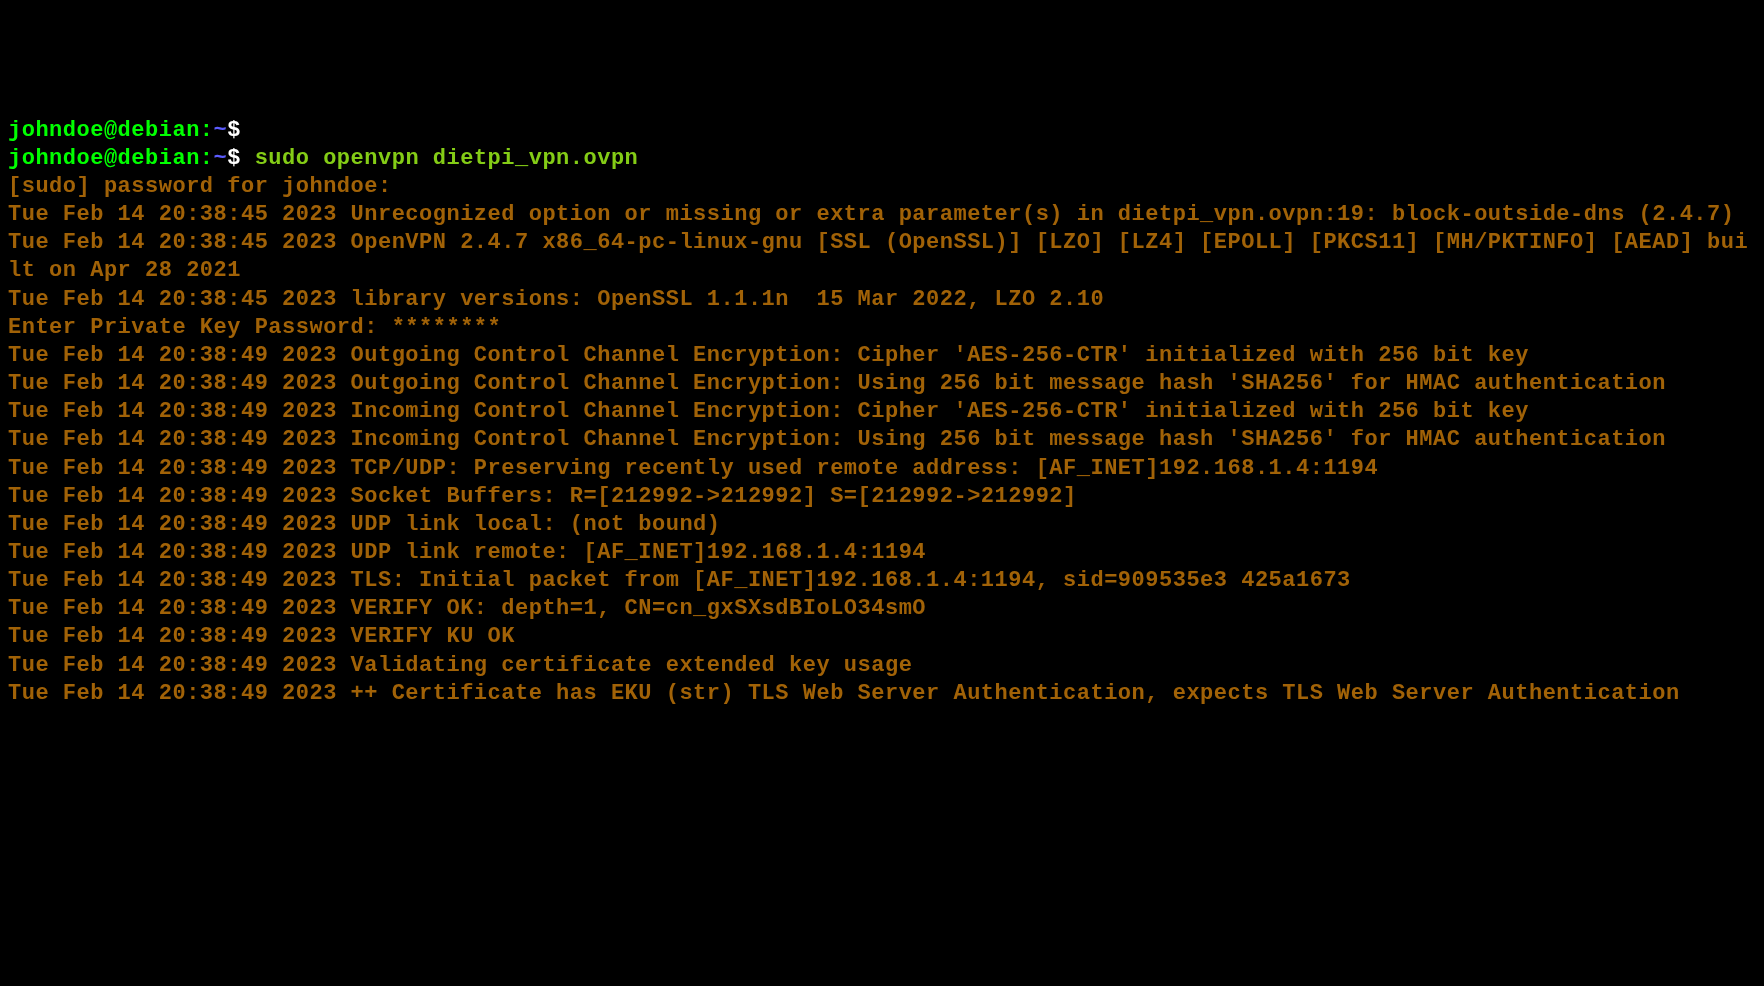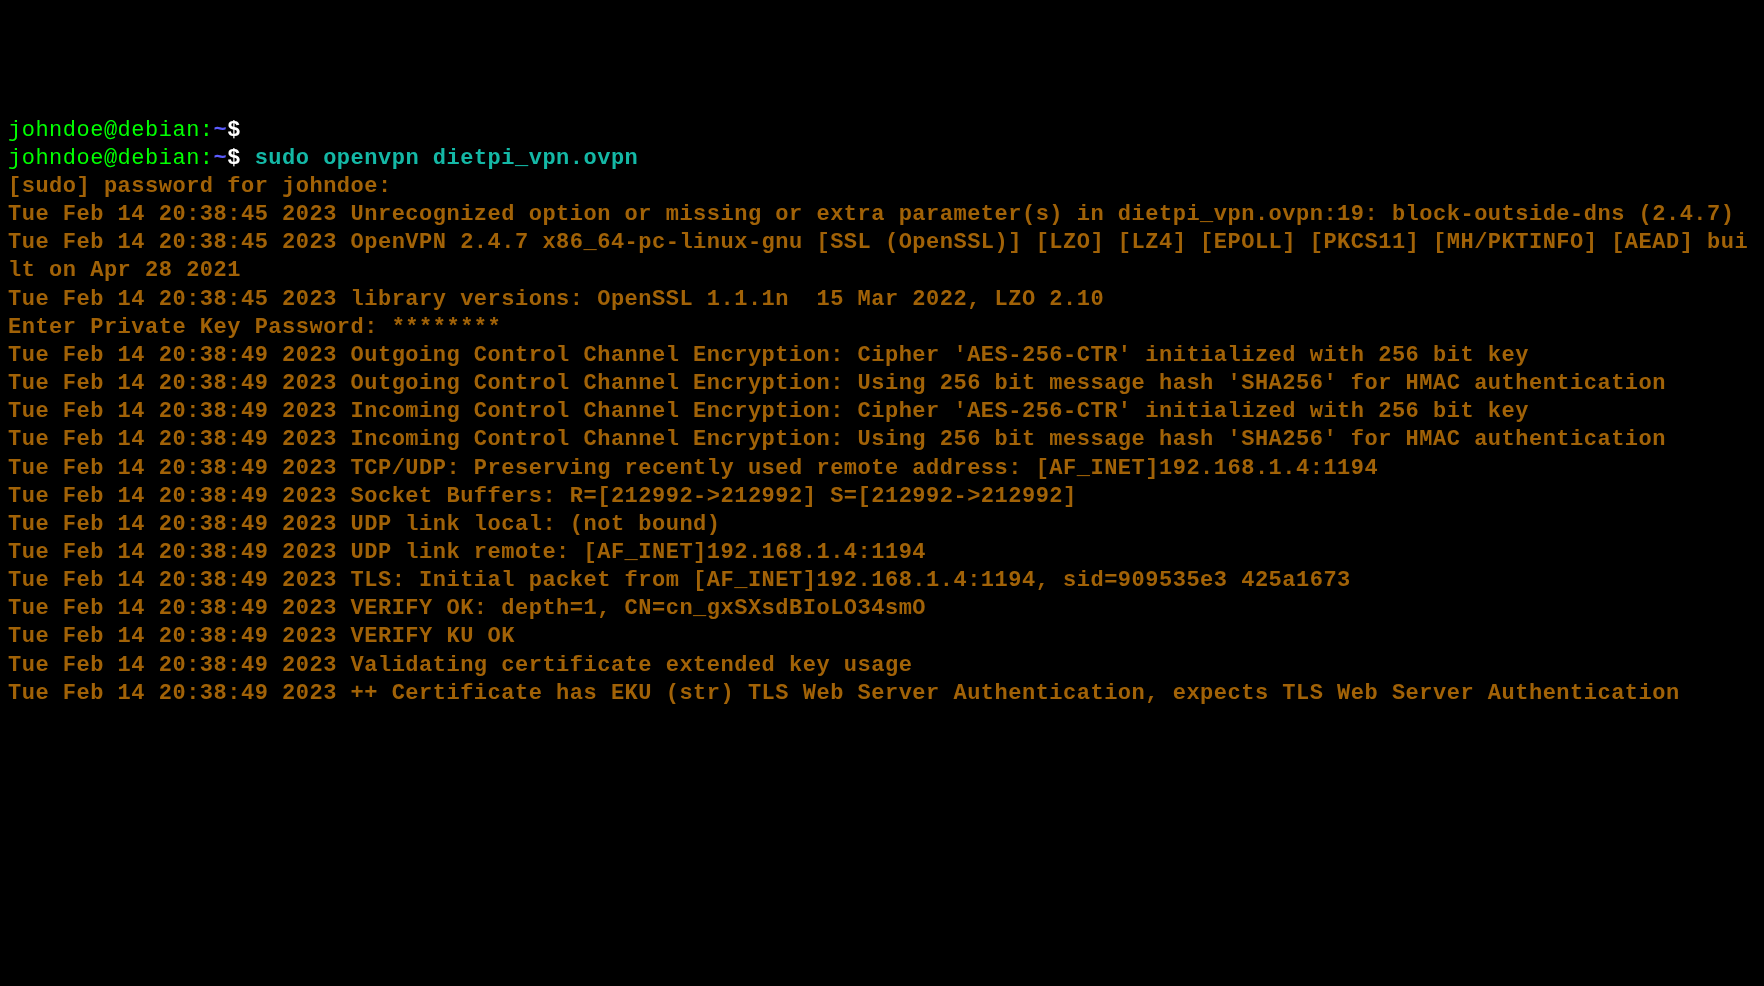--- a/index.html
+++ b/index.html
@@ -17,31 +17,31 @@
       padding: 4px 8px;
       white-space: pre-wrap;
       word-break: break-all;
       letter-spacing: 0.5px;
       width: 1764px;
       height: 986px;
       overflow: hidden;
     }
     .prompt-user {
       color: #00ff00;
-      font-weight: normal;
+      font-weight: bold;
     }
     .prompt-tilde {
       color: #5c5cff;
       font-weight: bold;
     }
     .prompt-dollar {
       color: #ffffff;
     }
     .command {
-      color: #14b8a6;
+      color: #84cc16;
     }
     .output {
       color: #a16207;
     }
     .line {
       display: block;
     }
   </style>
 </head>
 <body>

